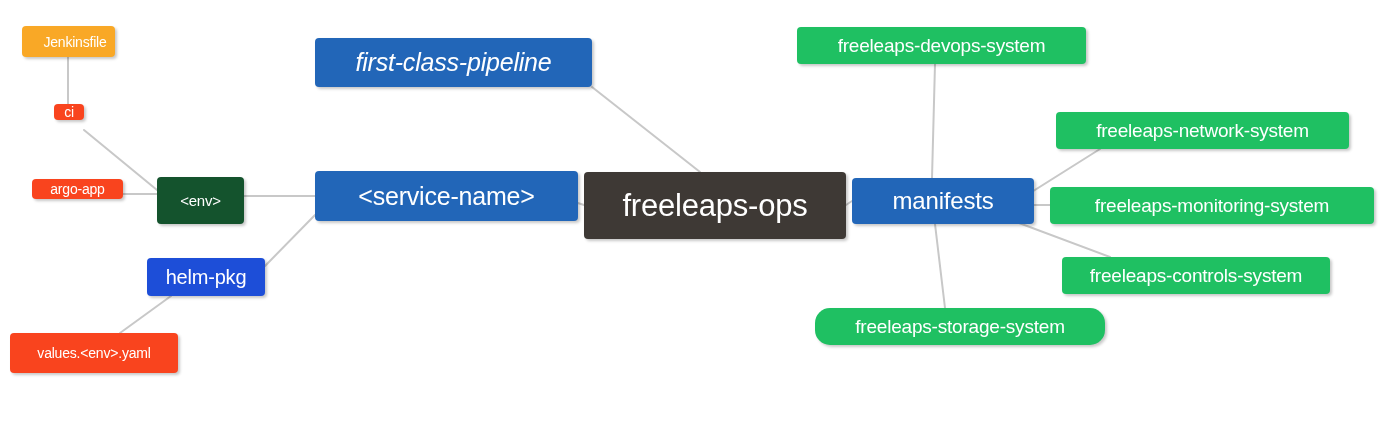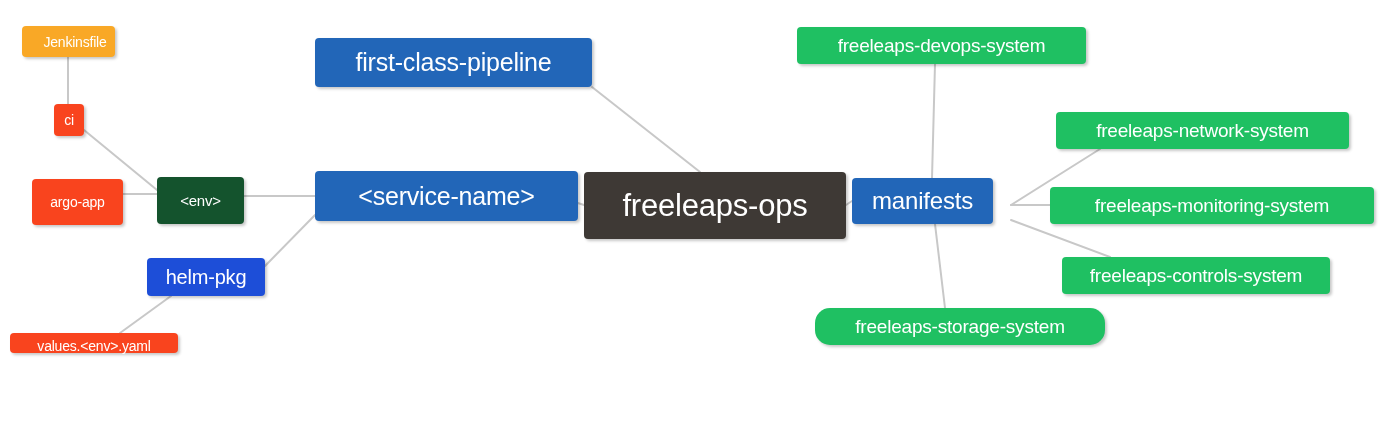--- a/index.html
+++ b/index.html
@@ -61,42 +61,42 @@
       <line x1="1011" y1="220" x2="1110" y2="257" stroke="#c8c8c8" stroke-width="2" stroke-linecap="round"></line>
       <line x1="935" y1="224" x2="945" y2="308" stroke="#c8c8c8" stroke-width="2" stroke-linecap="round"></line>
     </svg>
   <div id="node-layer">
       <div class="node" style="left: 584px; top: 172px; width: 262px; height: 67px; background: rgb(62, 57, 53); font-size: 31px;">
         <span class="node-label">freeleaps-ops</span>
       </div>
       <div class="node" style="left: 315px; top: 171px; width: 263px; height: 50px; background: rgb(34, 102, 184); font-size: 25px;">
         <span class="node-label">&lt;service-name&gt;</span>
       </div>
-      <div class="node" style="left: 315px; top: 38px; width: 277px; height: 49px; background: rgb(34, 102, 184); font-size: 25px;">
+      <div class="node" style="left: 315px; top: 38px; width: 277px; height: 49px; background: rgb(34, 102, 184); font-size: 25px; font-style: italic;">
         <span class="node-label">first-class-pipeline</span>
       </div>
-      <div class="node" style="left: 852px; top: 178px; width: 141px; height: 46px; background: rgb(34, 102, 184); font-size: 24px;">
+      <div class="node" style="left: 852px; top: 178px; width: 182px; height: 46px; background: rgb(34, 102, 184); font-size: 24px;">
         <span class="node-label">manifests</span>
       </div>
       <div class="node" style="left: 157px; top: 177px; width: 87px; height: 47px; background: #14532d; font-size: 15px;">
         <span class="node-label">&lt;env&gt;</span>
       </div>
       <div class="node" style="left: 147px; top: 258px; width: 118px; height: 38px; background: #1d4ed8; font-size: 20px;">
         <span class="node-label">helm-pkg</span>
       </div>
       <div class="node" style="left: 22px; top: 26px; width: 93px; height: 31px; background: rgb(249, 168, 38); font-size: 14px; padding-left: 13px;">
         <span class="node-label">Jenkinsfile</span>
       </div>
-      <div class="node" style="left: 54px; top: 104px; width: 30px; height: 32px; background: rgb(249, 68, 30); font-size: 14px;">
+      <div class="node" style="left: 54px; top: 104px; width: 30px; height: 16px; background: rgb(249, 68, 30); font-size: 14px;">
         <span class="node-label">ci</span>
       </div>
-      <div class="node" style="left: 32px; top: 179px; width: 91px; height: 46px; background: rgb(249, 68, 30); font-size: 14px;">
+      <div class="node" style="left: 32px; top: 179px; width: 91px; height: 20px; background: rgb(249, 68, 30); font-size: 14px;">
         <span class="node-label">argo-app</span>
       </div>
-      <div class="node" style="left: 10px; top: 333px; width: 168px; height: 20px; background: rgb(249, 68, 30); font-size: 14px; align-items: flex-end;">
+      <div class="node" style="left: 10px; top: 333px; width: 168px; height: 40px; background: rgb(249, 68, 30); font-size: 14px;">
         <span class="node-label">values.&lt;env&gt;.yaml</span>
       </div>
       <div class="node" style="left: 797px; top: 27px; width: 289px; height: 37px; background: rgb(31, 192, 98); font-size: 19px;">
         <span class="node-label">freeleaps-devops-system</span>
       </div>
       <div class="node" style="left: 1056px; top: 112px; width: 293px; height: 37px; background: rgb(31, 192, 98); font-size: 19px;">
         <span class="node-label">freeleaps-network-system</span>
       </div>
       <div class="node" style="left: 1050px; top: 187px; width: 324px; height: 37px; background: rgb(31, 192, 98); font-size: 19px;">
         <span class="node-label">freeleaps-monitoring-system</span>

